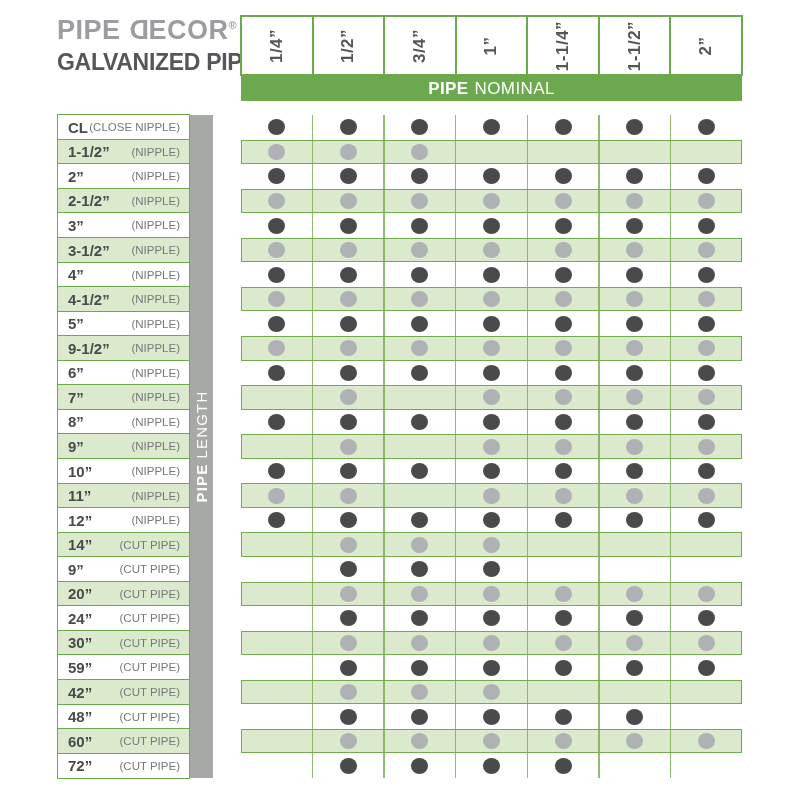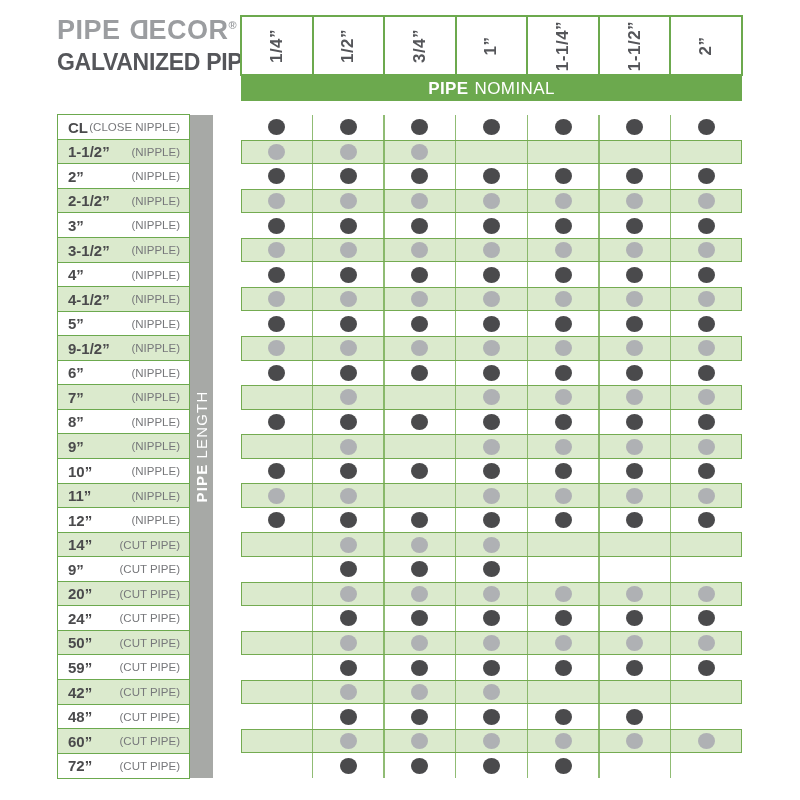--- a/index.html
+++ b/index.html
@@ -177,21 +177,21 @@
       </div>
       <div class="lcell alt" style="top: 465.806px; height: 26.0556px;">
         <span class="lsize">20”</span>
         <span class="lkind">(CUT PIPE)</span>
       </div>
       <div class="lcell" style="top: 490.361px; height: 26.0556px;">
         <span class="lsize">24”</span>
         <span class="lkind">(CUT PIPE)</span>
       </div>
       <div class="lcell alt" style="top: 514.917px; height: 26.0556px;">
-        <span class="lsize">50”</span>
+        <span class="lsize">30”</span>
         <span class="lkind">(CUT PIPE)</span>
       </div>
       <div class="lcell" style="top: 539.472px; height: 26.0556px;">
         <span class="lsize">59”</span>
         <span class="lkind">(CUT PIPE)</span>
       </div>
       <div class="lcell alt" style="top: 564.028px; height: 26.0556px;">
         <span class="lsize">42”</span>
         <span class="lkind">(CUT PIPE)</span>
       </div>

